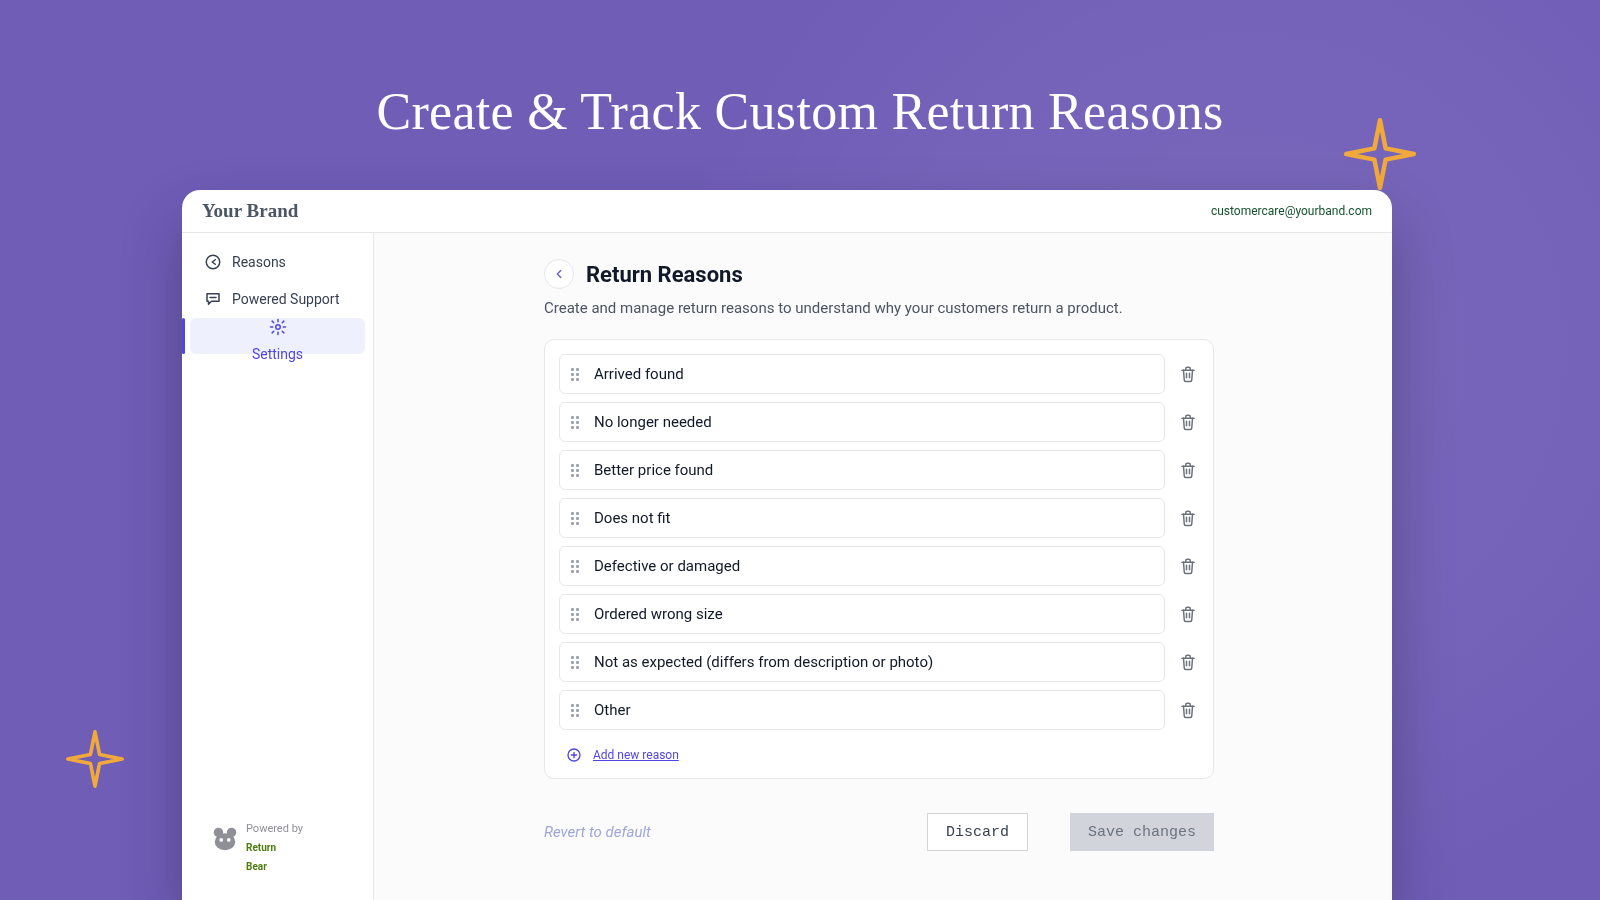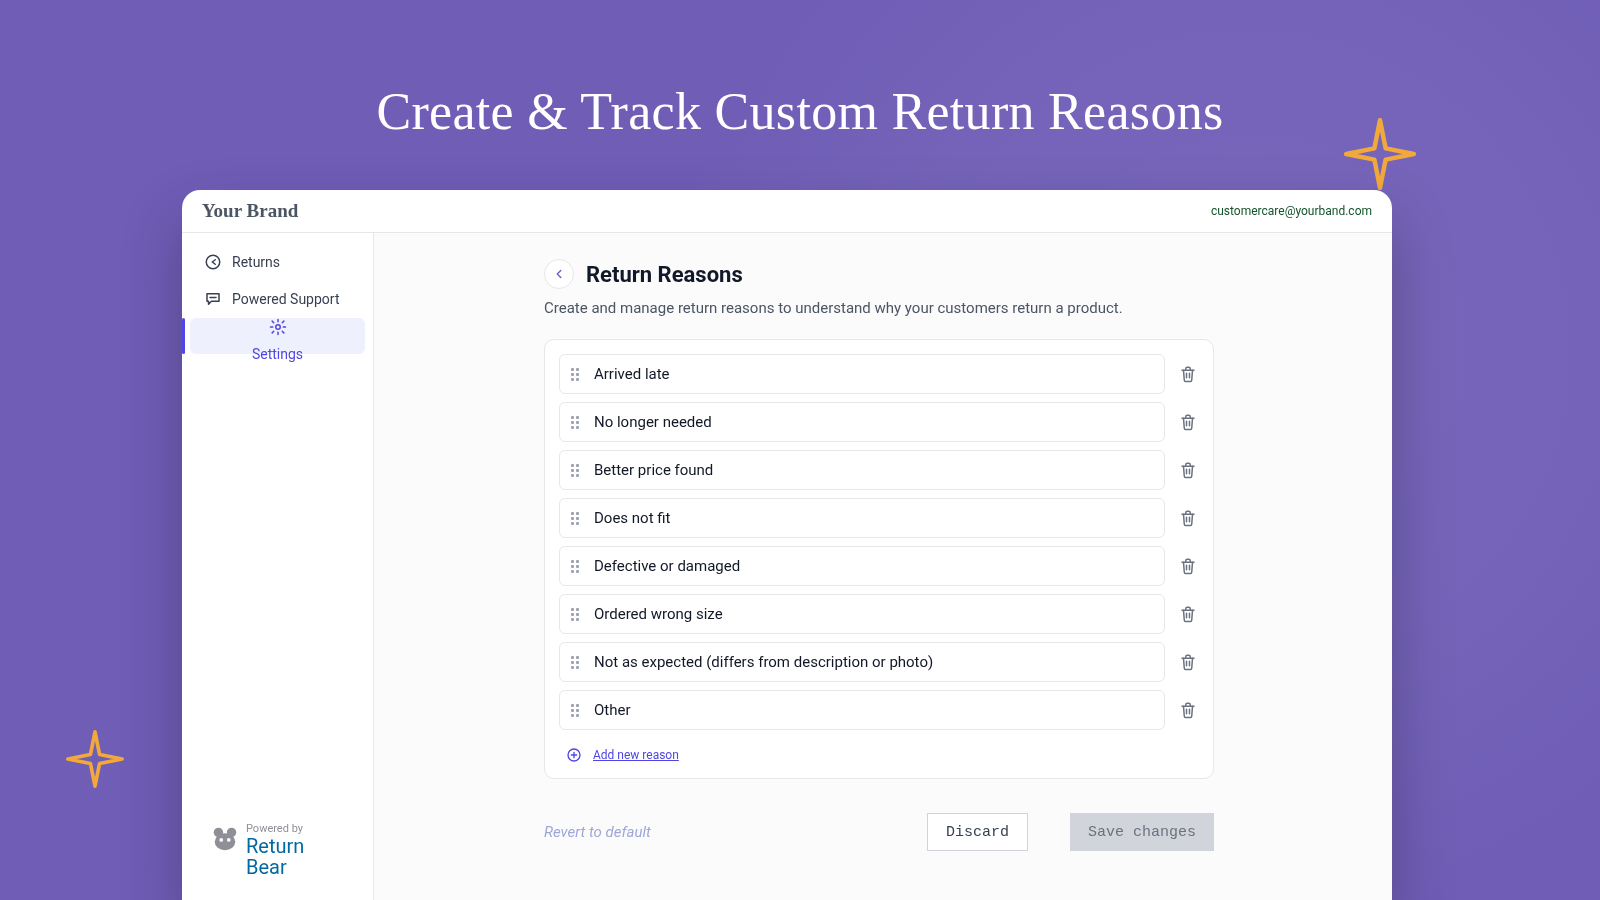--- a/index.html
+++ b/index.html
@@ -109,21 +109,21 @@
     position: absolute;
     bottom: 14px; 
     top: 590px; bottom: auto;
     left: 28px;
     color: #8f8f97;
     display: flex;
     align-items: flex-start;
     gap: 6px;
   }
   .powered .plabel { font-size: 11px; color: #8f8f97; line-height: 1; display:block; margin-bottom:2px;}
-  .powered .pbrand { font-size: 20px; font-weight: 400; color: #0369a1; line-height: 1.05;}
+  .powered .pbrand { font-size: 10px; font-weight: 700; color: #4d7c0f; line-height: 1.05;}
 
   .main {
     flex: 1;
     background: #fbfbfc;
     padding: 26px 0 0 0;
     position: relative;
     overflow: hidden;
   }
   .main-inner {
     width: 670px;
@@ -252,21 +252,21 @@
   </div>
   <div class="app-body">
     <div class="sidebar">
       <div class="side-item">
         <span class="icon">
           <svg viewBox="0 0 24 24" fill="none" stroke="currentColor" stroke-width="2" stroke-linecap="round" stroke-linejoin="round">
               <circle cx="12" cy="12" r="9"></circle>
               <path d="M15 9l-4 3 4 3"></path>
             </svg>
         </span>
-        <span>Returns</span>
+        <span>Reasons</span>
       </div>
       <div class="side-item">
         <span class="icon">
           <svg viewBox="0 0 24 24" fill="none" stroke="currentColor" stroke-width="2" stroke-linecap="round" stroke-linejoin="round">
               <path d="M4 5h16v10H10l-4 4v-4H4z"></path>
               <path d="M8 10h8"></path>
             </svg>
         </span>
         <span>Powered Support</span>
       </div>
@@ -323,21 +323,21 @@
                     </span>
                     <span>
                       <i></i>
                       <i></i>
                     </span>
                     <span>
                       <i></i>
                       <i></i>
                     </span>
                   </div>
-                  <div class="reason-text">Arrived late</div>
+                  <div class="reason-text">Arrived found</div>
                 </div>
                 <div class="trash-btn">
                   <svg viewBox="0 0 24 24" fill="none" stroke="currentColor" stroke-width="2" stroke-linecap="round" stroke-linejoin="round">
                     <path d="M4 7h16"></path>
                     <path d="M9 7V5a2 2 0 0 1 2-2h2a2 2 0 0 1 2 2v2"></path>
                     <path d="M6 7l1 13a2 2 0 0 0 2 2h6a2 2 0 0 0 2-2l1-13"></path>
                     <path d="M10 11v6M14 11v6"></path>
                   </svg>
                 </div>
               </div>

